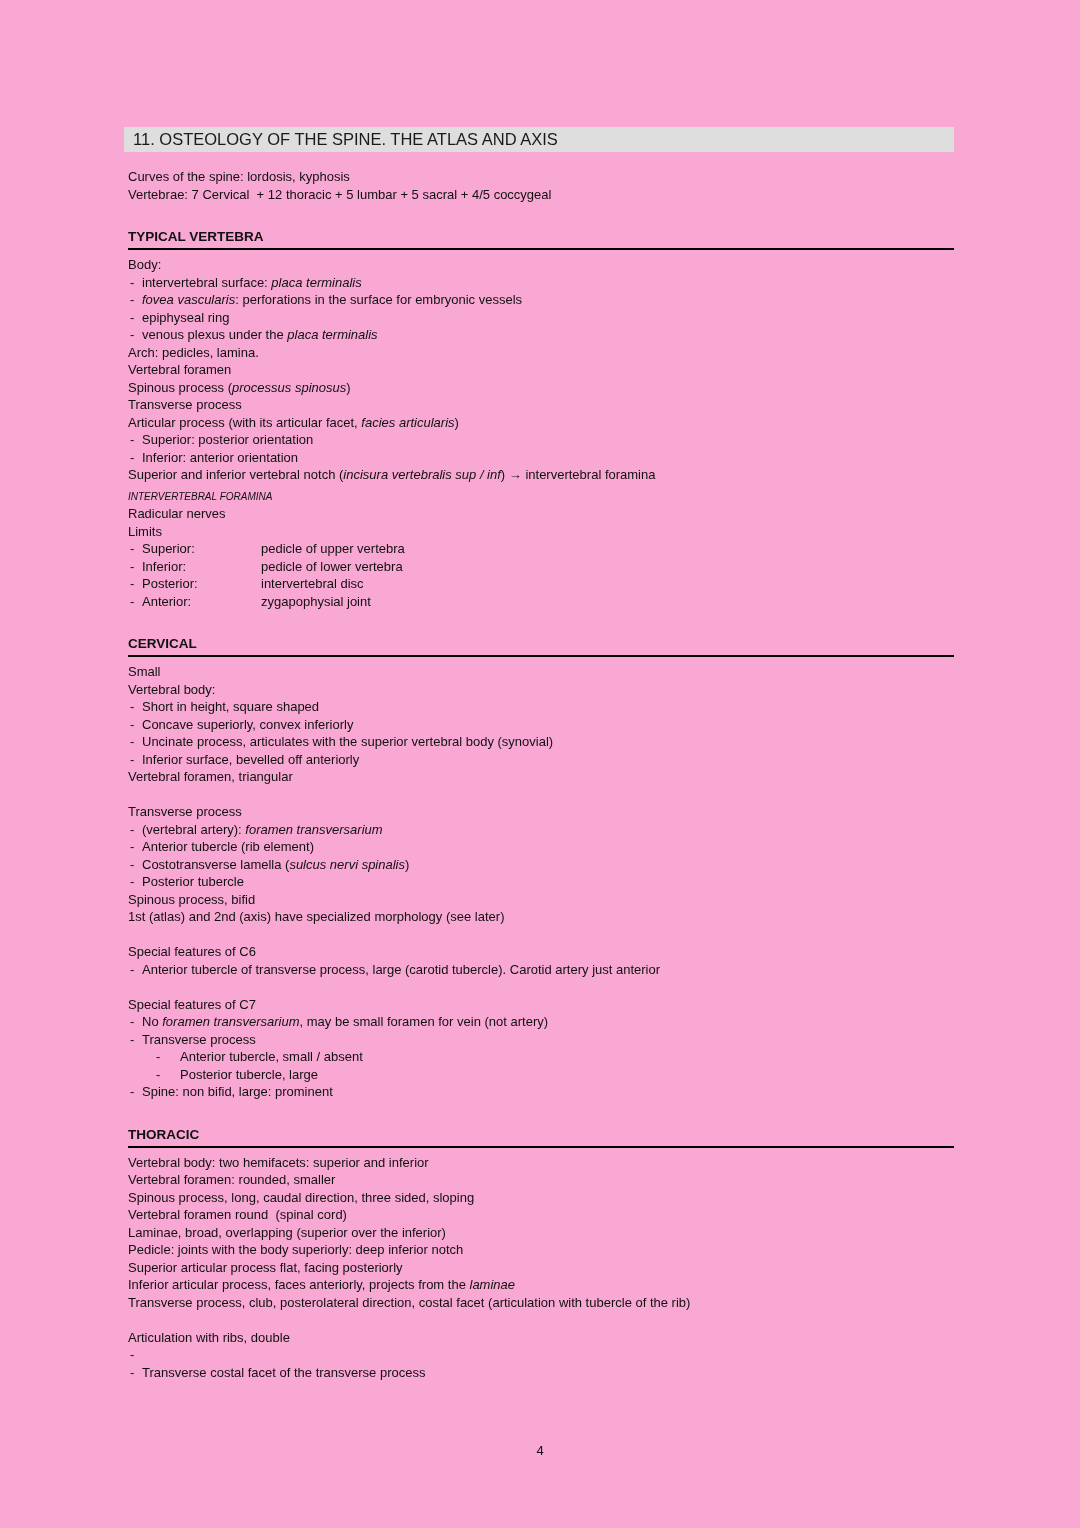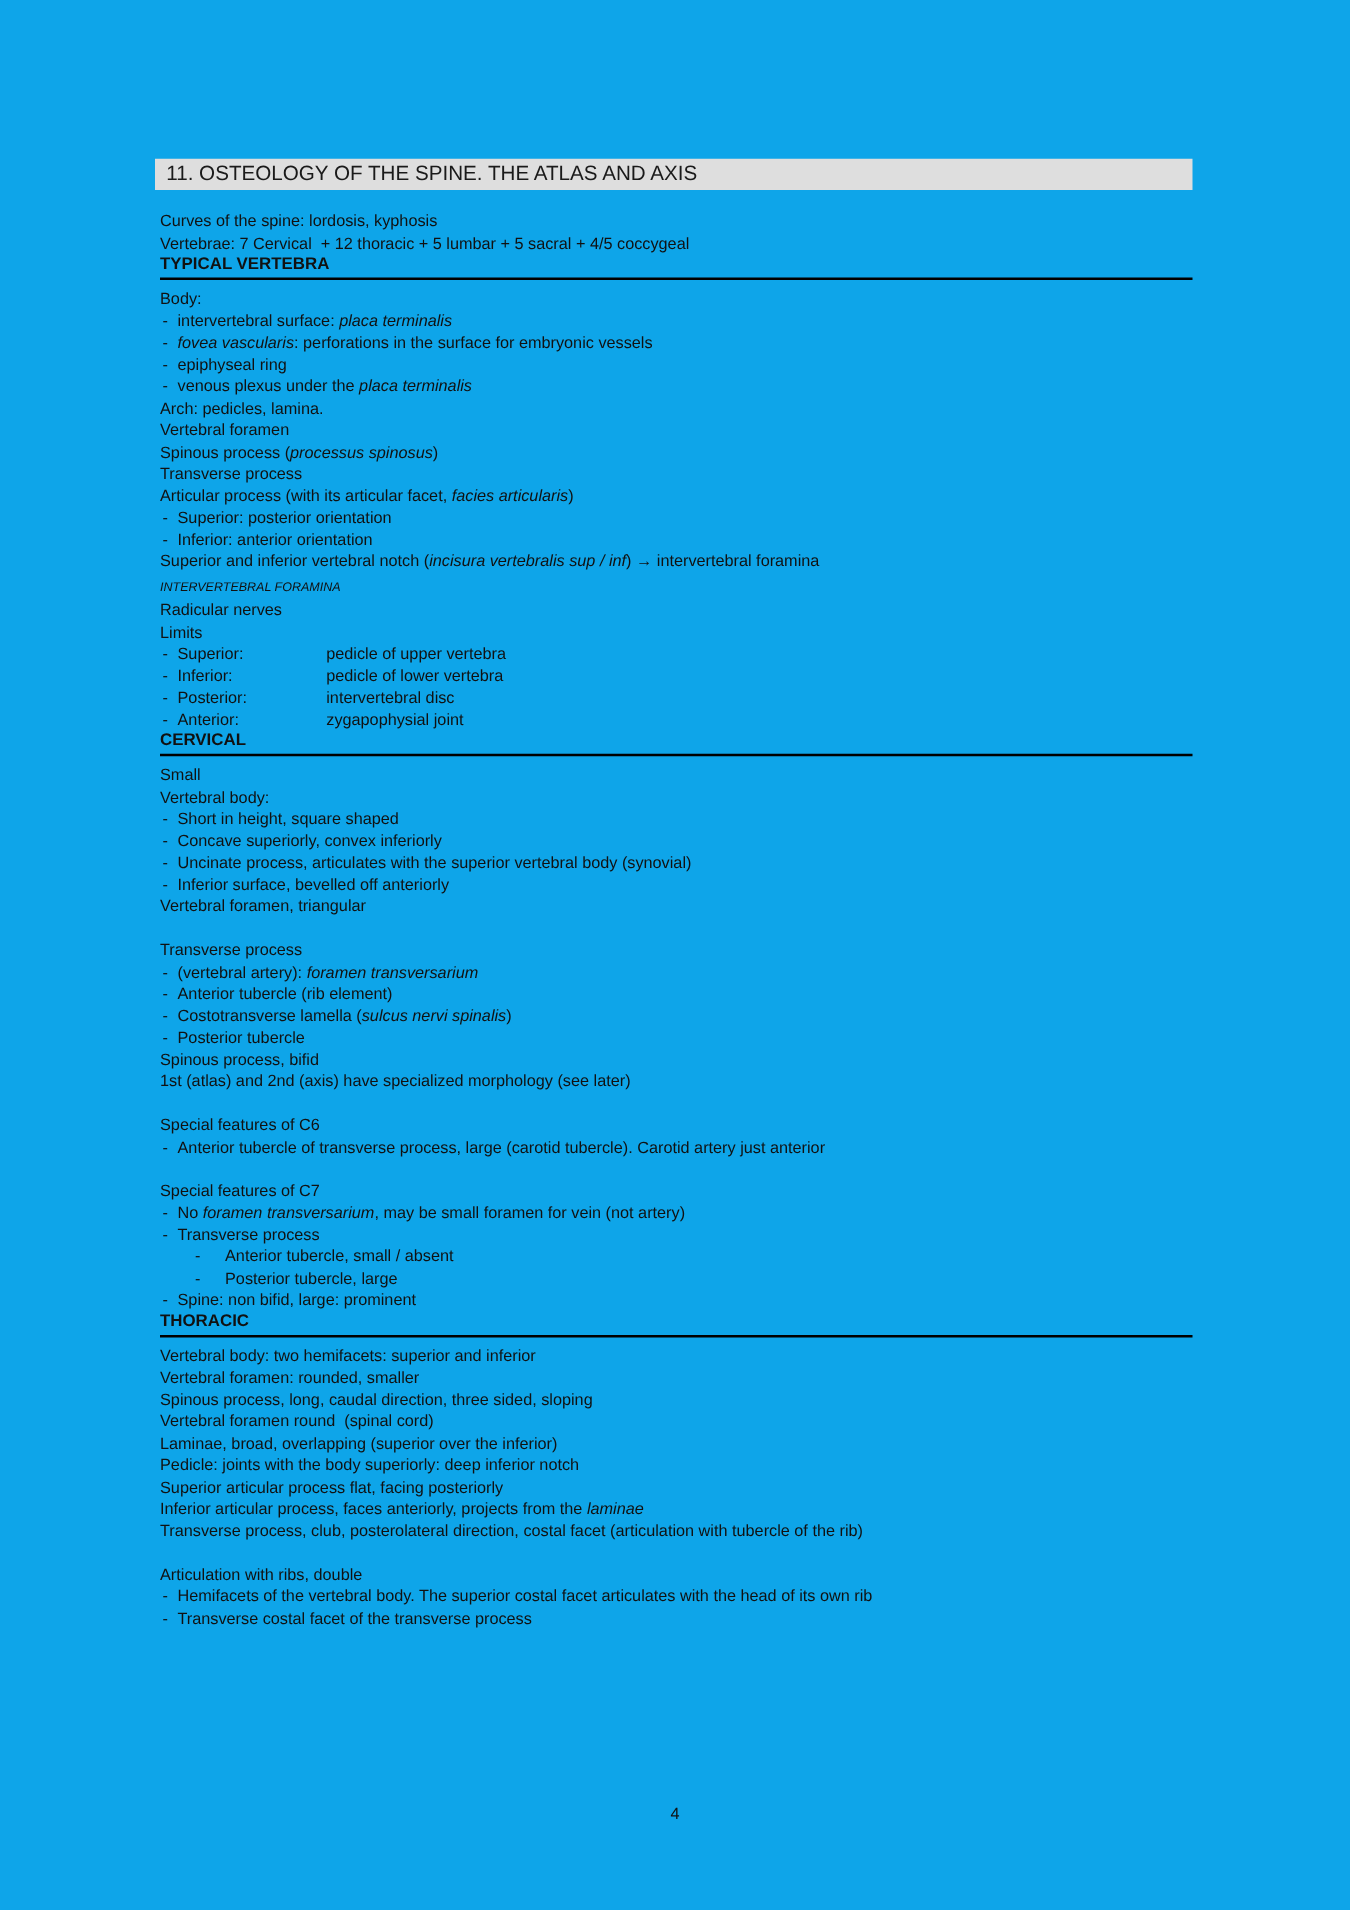--- a/index.html
+++ b/index.html
@@ -1,21 +1,21 @@
 <!DOCTYPE html>
 <html><head>
 <meta charset="utf-8">
 <style>
   html, body { margin: 0; padding: 0; background: #888; }
   .page {
     position: relative;
     width: 1080px;
     height: 1528px;
     margin: 0 auto;
-    background: #0ea5e9;
+    background: #f9a8d4;
     font-family: "Liberation Sans", sans-serif;
     font-size: 13px;
     line-height: 17.5px;
     color: #111;
     overflow: hidden;
   }
   .content {
     position: absolute;
     left: 128px;
     top: 127px;
@@ -26,21 +26,21 @@
     margin-left: -4px;
     padding: 2px 9px 3px 9px;
     font-size: 16.5px;
     line-height: 20px;
     color: #1a1a1a;
     white-space: pre-wrap;
   }
   .intro {
     margin-top: 16px;
   }
-  .section { }
+  .section { margin-top: 26px; }
   .section-heading {
     font-weight: bold;
     font-size: 13.5px;
     line-height: 16px;
     padding-bottom: 3px;
     border-bottom: 2px solid #000;
     margin-bottom: 6px;
     white-space: pre-wrap;
   }
   .line { position: relative; white-space: pre-wrap; min-height: 17.5px; }
@@ -133,20 +133,20 @@
             <div class="line"><span>Vertebral foramen: rounded, smaller</span></div>
             <div class="line"><span>Spinous process, long, caudal direction, three sided, sloping</span></div>
             <div class="line"><span>Vertebral foramen round  (spinal cord)</span></div>
             <div class="line"><span>Laminae, broad, overlapping (superior over the inferior)</span></div>
             <div class="line"><span>Pedicle: joints with the body superiorly: deep inferior notch</span></div>
             <div class="line"><span>Superior articular process flat, facing posteriorly</span></div>
             <div class="line"><span>Inferior articular process, faces anteriorly, projects from the </span><span class="it">laminae</span></div>
             <div class="line"><span>Transverse process, club, posterolateral direction, costal facet (articulation with tubercle of the rib)</span></div>
             <div class="spacer"></div>
             <div class="line"><span>Articulation with ribs, double</span></div>
-            <div class="line b1"><span class="dash">-</span><span>Hemifacets of the vertebral body. The superior costal facet articulates with the head of its own rib</span></div>
+            <div class="line b1"><span class="dash">-</span></div>
             <div class="line b1"><span class="dash">-</span><span>Transverse costal facet of the transverse process</span></div>
           </div>
         </section>
       </div>
   </div>
   <div class="page-number">4</div>
 </div>
 
 </body></html>

